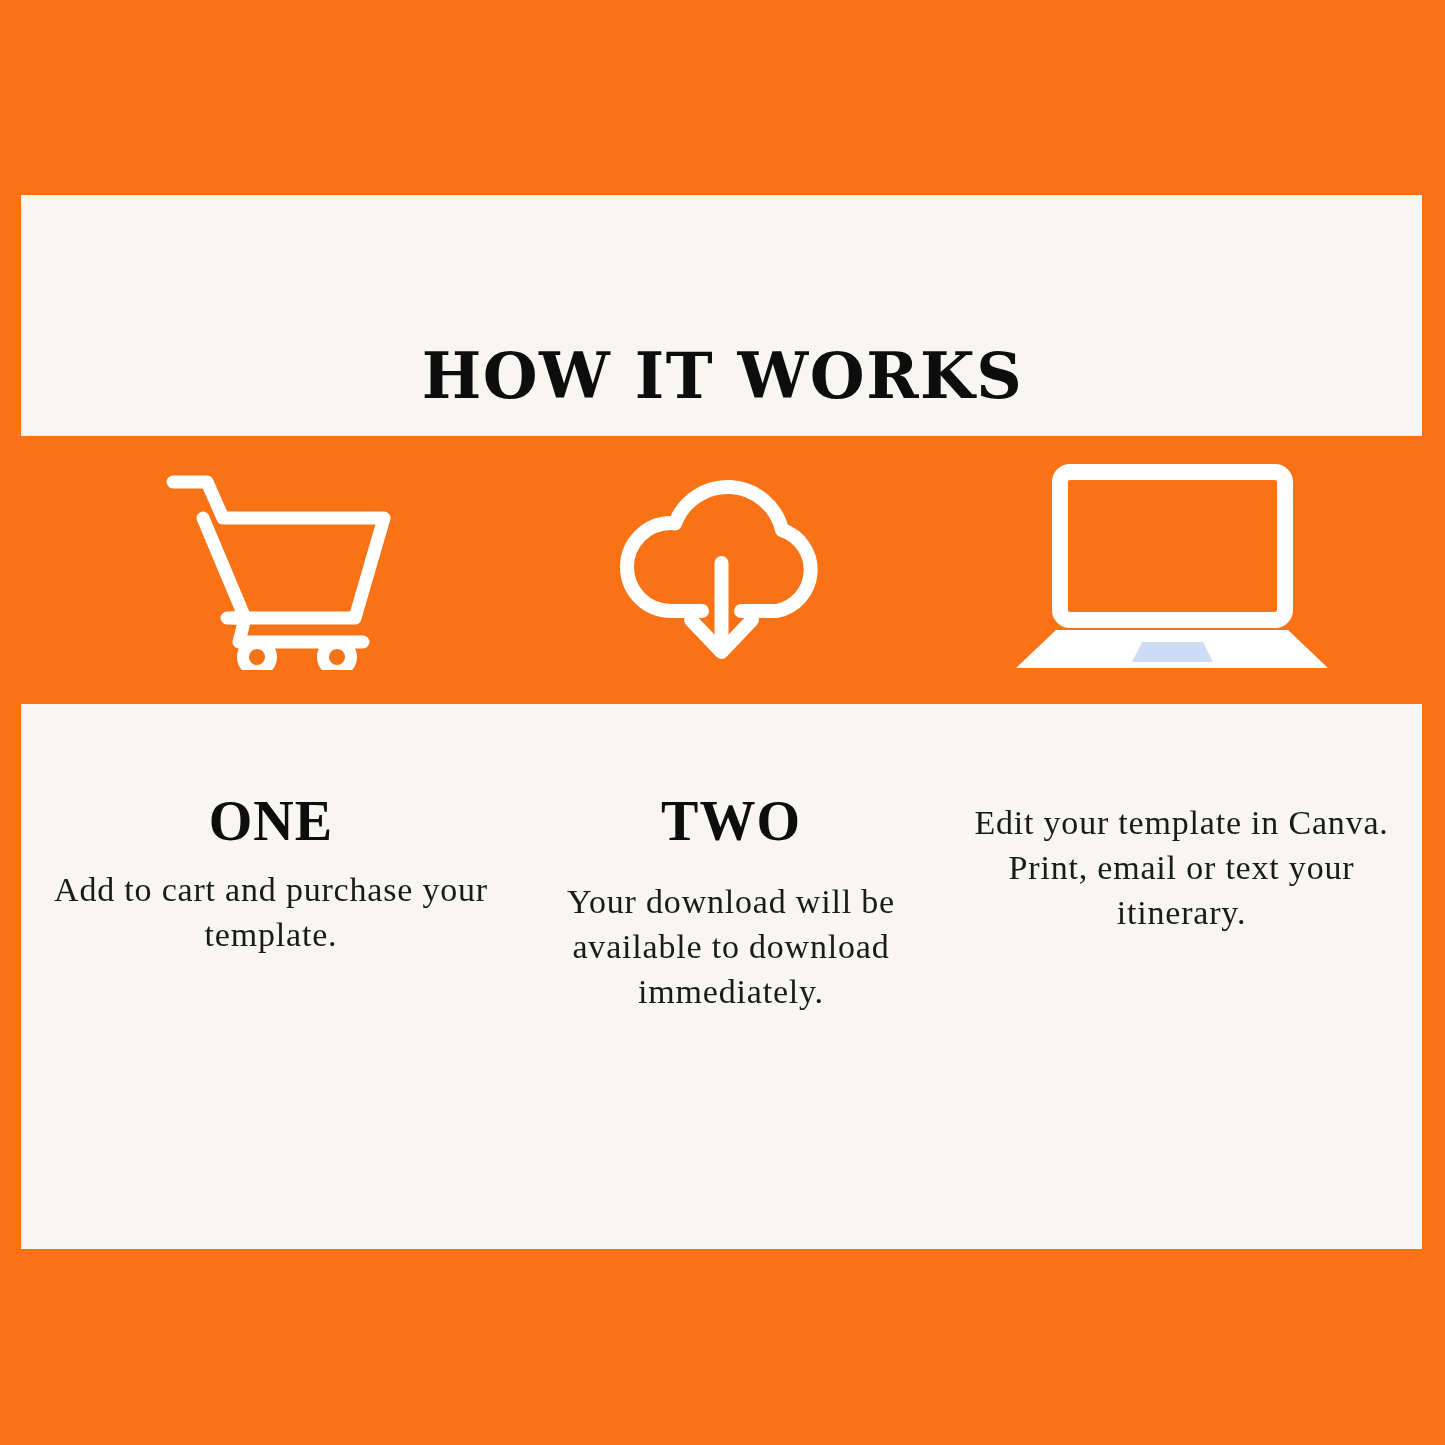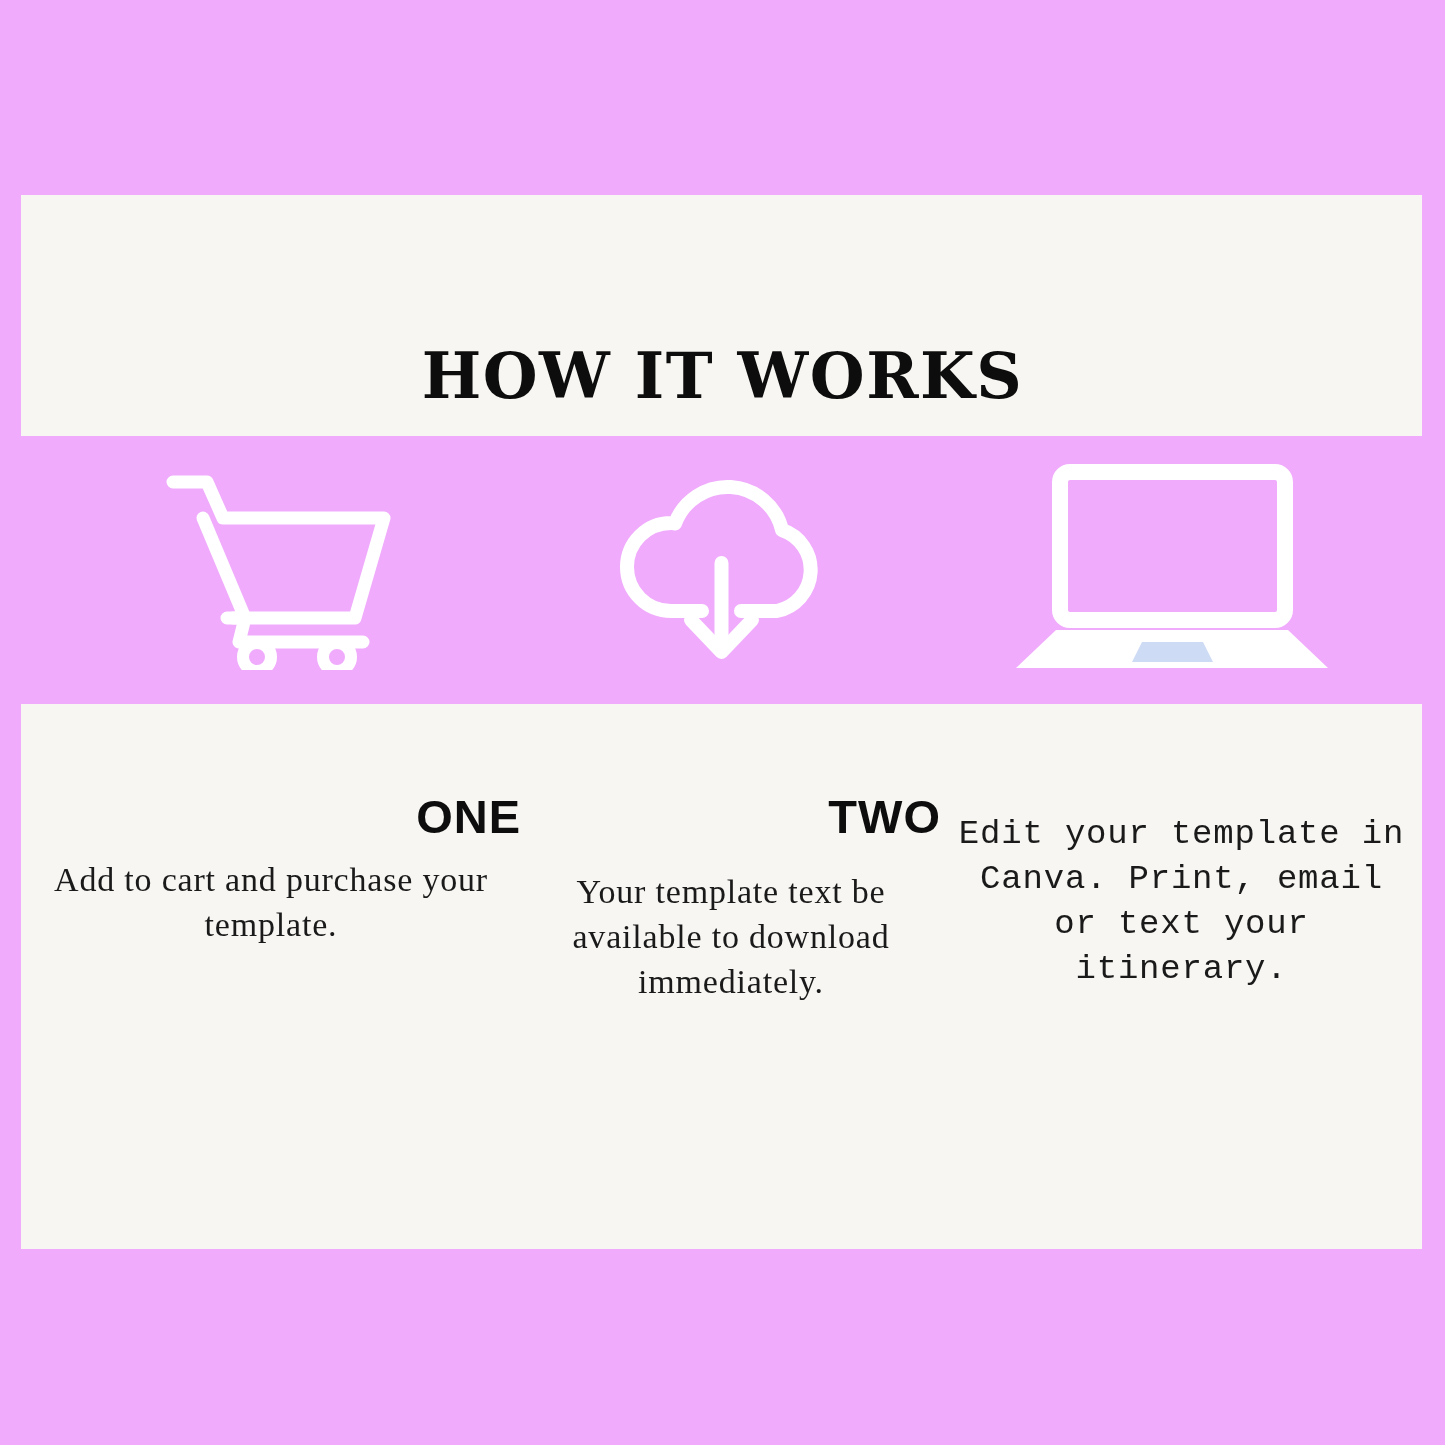--- a/index.html
+++ b/index.html
@@ -10,21 +10,21 @@
     width: 1445px;
     height: 1445px;
     overflow: hidden;
     font-family: "Liberation Serif", "DejaVu Serif", serif;
   }
 
   #stage {
     position: relative;
     width: 1445px;
     height: 1445px;
-    background: #f0abfc;
+    background: #f97316;
   }
 
   
   .panel {
     position: absolute;
     left: 21px;
     width: 1401px;
     background: #f7f6f2;
   }
 
@@ -90,42 +90,41 @@
   .step-col {
     box-sizing: border-box;
     padding-top: 88px;
     text-align: center;
   }
   #step-col-1 { width: 500px; }
   #step-col-2 { width: 420px; }
   #step-col-3 { width: 481px; }
 
   .step-heading {
-    font-size: 47px;
+    font-size: 56px;
     line-height: 1.05;
     font-weight: bold;
     letter-spacing: 1px;
     color: #0d0d0d;
-    font-family: Liberation Sans, sans-serif;
+    font-family: Liberation Serif, serif;
     margin: 0;
-    text-align: right;
   }
 
   .step-body {
     font-size: 34px;
     line-height: 45px;
     letter-spacing: 0.8px;
     color: #1a1a1a;
     font-family: "Liberation Serif", "DejaVu Serif", serif;
     margin: 0;
   }
 
   #step-col-1 .step-body { margin-top: 16px; padding: 0 14px; }
   #step-col-2 .step-body { margin-top: 28px; padding: 0 10px; }
-  #step-col-3 .step-body { margin-top: 20px;  padding: 0 14px; font-family: Liberation Mono, monospace; }
+  #step-col-3 .step-body { margin-top: 8px;  padding: 0 14px; }
 </style>
 </head>
 <body>
 
 <div id="stage">
 
   <div class="panel" id="header-panel"></div>
 
   <h1 id="page-title">HOW IT WORKS</h1>
 
@@ -169,21 +168,21 @@
 
   <div id="steps-row">
 
     <div class="step-col" id="step-col-1">
       <div class="step-heading">ONE</div>
       <p class="step-body">Add to cart and purchase your template.</p>
     </div>
 
     <div class="step-col" id="step-col-2">
       <div class="step-heading">TWO</div>
-      <p class="step-body">Your template text be available to download immediately.</p>
+      <p class="step-body">Your download will be available to download immediately.</p>
     </div>
 
     <div class="step-col" id="step-col-3">
       <p class="step-body">Edit your template in Canva. Print, email or text your itinerary.</p>
     </div>
 
   </div>
 
 </div>
 

